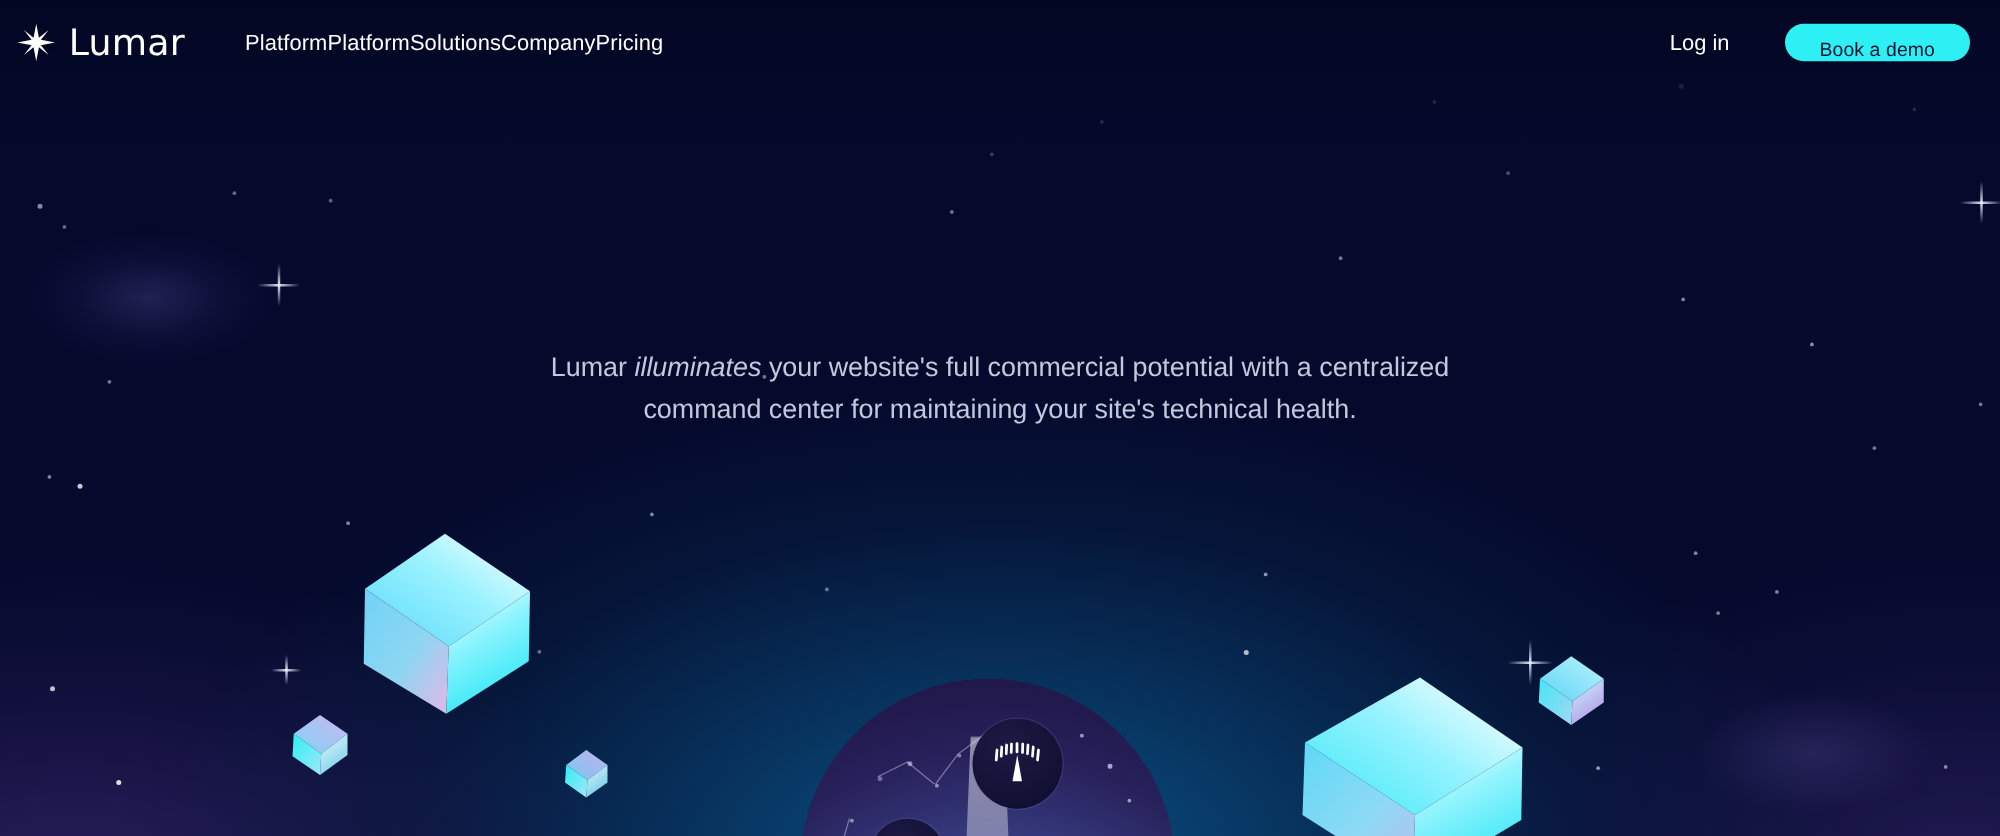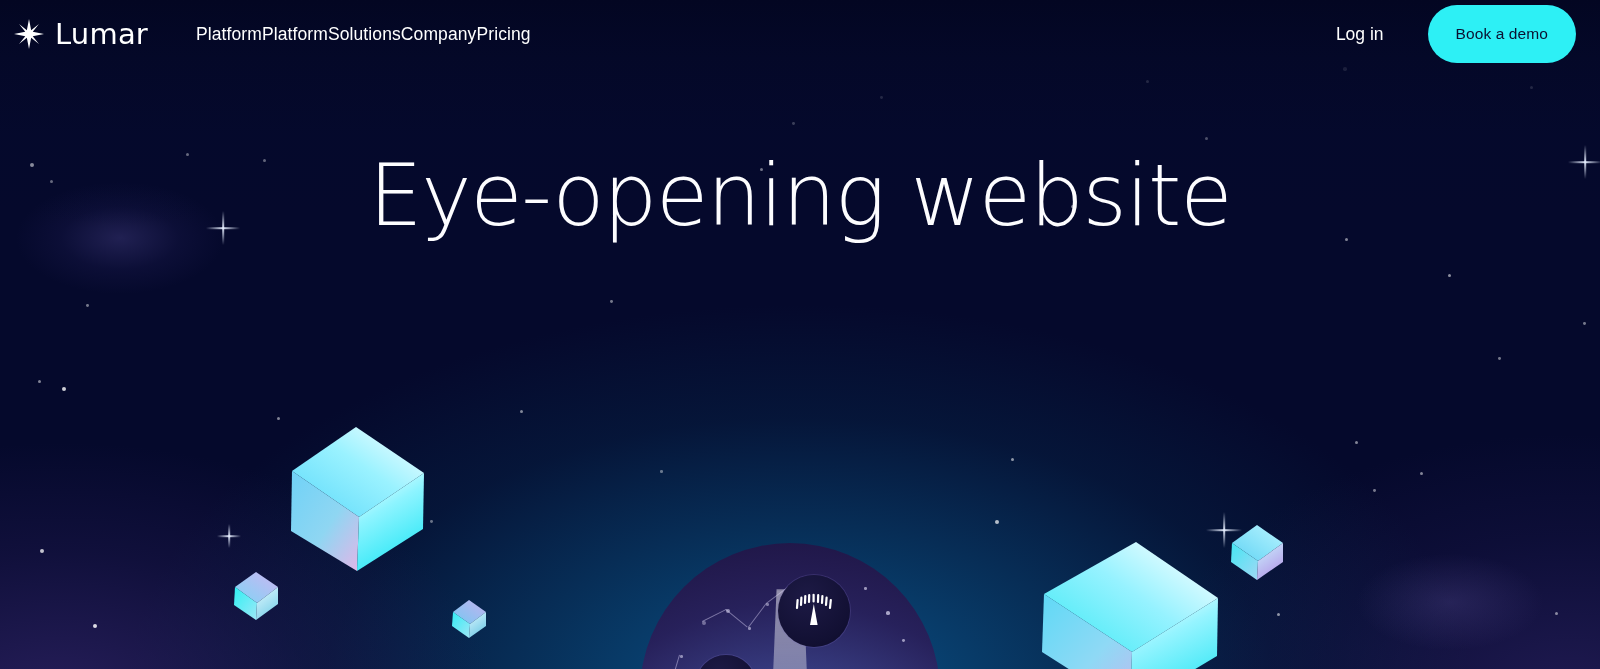--- a/index.html
+++ b/index.html
@@ -92,21 +92,21 @@
   .nav-link {
     color:#fff; font-size:17.5px; font-weight:400; letter-spacing:.1px;
     cursor:pointer; white-space:nowrap;
   }
   .header-right { margin-left:auto; display:flex; align-items:center; gap:44px; }
   .login-link { color:#fff; font-size:17.5px; cursor:pointer; }
   .demo-btn {
     background:#2df0f5; color:#0b1030;
     font-size:15.5px; font-weight:400; letter-spacing:.1px;
     border:none; border-radius:999px;
-    padding:0 28px; height:58px; line-height:44px;
+    padding:0 28px; height:30px; line-height:44px;
     cursor:pointer; white-space:nowrap;
     font-family:"Liberation Sans", sans-serif;
   }
 
   
   .hero { position:absolute; top:0; left:0; right:0; z-index:30; text-align:center; }
   .hero-title {
     color:#fdfdff; font-weight:300;
     font-size:85px; line-height:88px; letter-spacing:-1.2px;
     margin-top:152px;
@@ -374,17 +374,20 @@
     </nav>
 
     <div class="header-right">
       <a class="login-link">Log in</a>
       <button class="demo-btn">Book a demo</button>
     </div>
   </header>
 
   <section class="hero">
     <h1 class="hero-title">
-      <span>Eye-opening website</span><br>
+      <br>
     </h1>
+    <p class="hero-sub">
+      <span>Lumar </span><em>illuminates</em><span> your website's full commercial potential with a centralized command center for maintaining your site's technical health.</span>
+    </p>
   </section>
 
 </div>
 
 </body></html>

